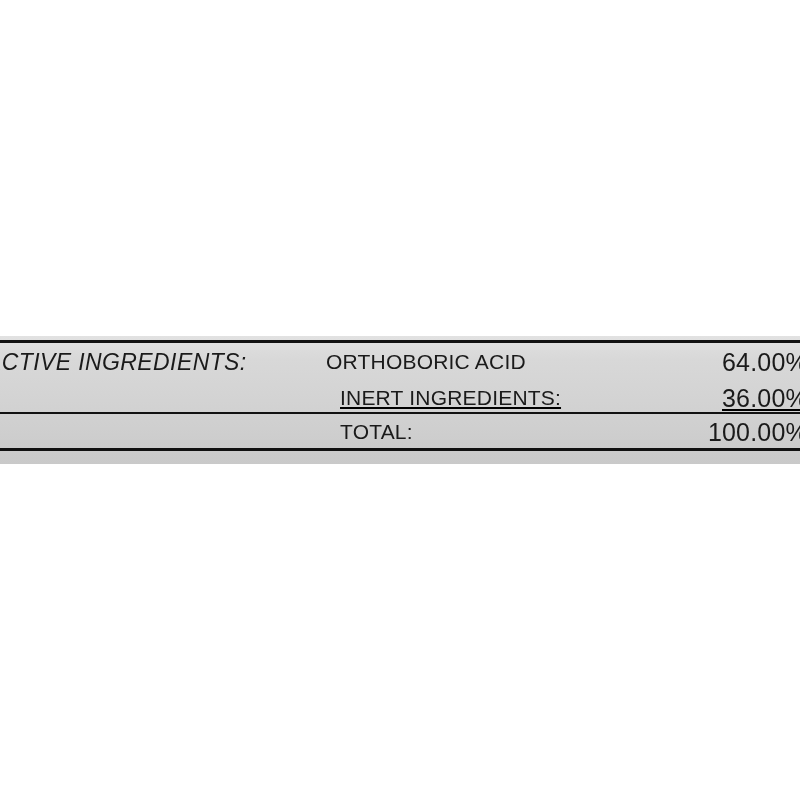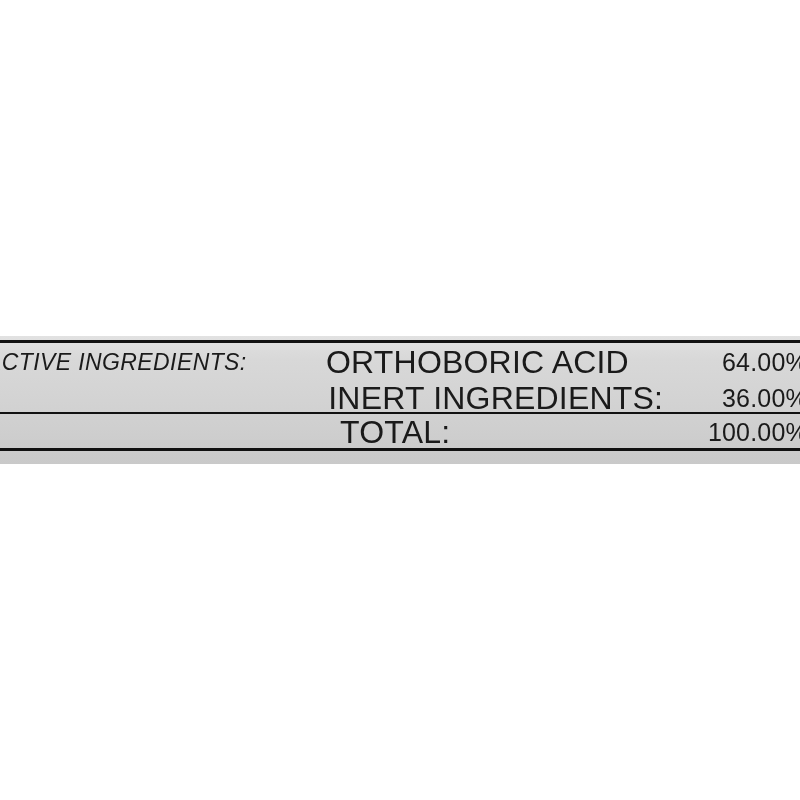--- a/index.html
+++ b/index.html
@@ -45,37 +45,37 @@
   
   .row {
     position: absolute;
     left: 0;
     width: 800px;
     height: 36px;
     display: flex;
     align-items: center;
   }
   #row-active { top: 344px; }
-  #row-inert  { top: 380px; }
+  #row-inert  { top: 380px; text-decoration: underline; }
   #row-total  { top: 414px; border-radius: 17px; }
 
   .col-label {
     width: 340px;
     padding-left: 0px;
     box-sizing: border-box;
     font-style: italic;
     font-size: 23px;
     letter-spacing: 0.4px;
     color: #1a1a1a;
     white-space: nowrap;
     margin-left: -14px;
   }
   .col-name {
     flex: 1 1 auto;
-    font-size: 32px;
+    font-size: 21px;
     color: #1a1a1a;
     white-space: nowrap;
     letter-spacing: 0.2px;
   }
   .col-pct {
     width: 150px;
     text-align: right;
     padding-right: 0px;
     font-size: 25px;
     color: #1a1a1a;

